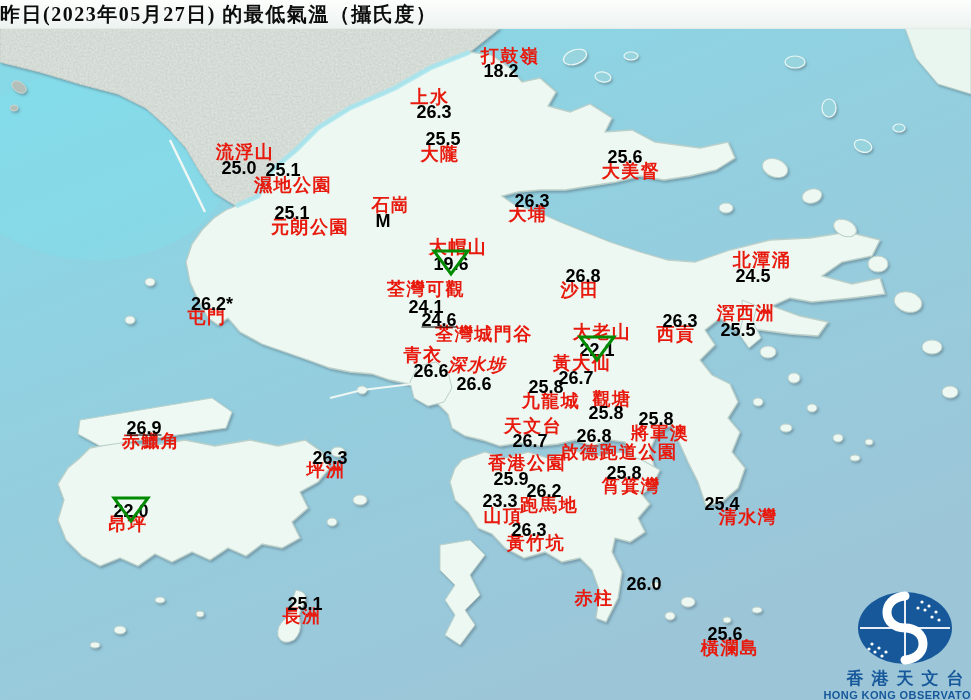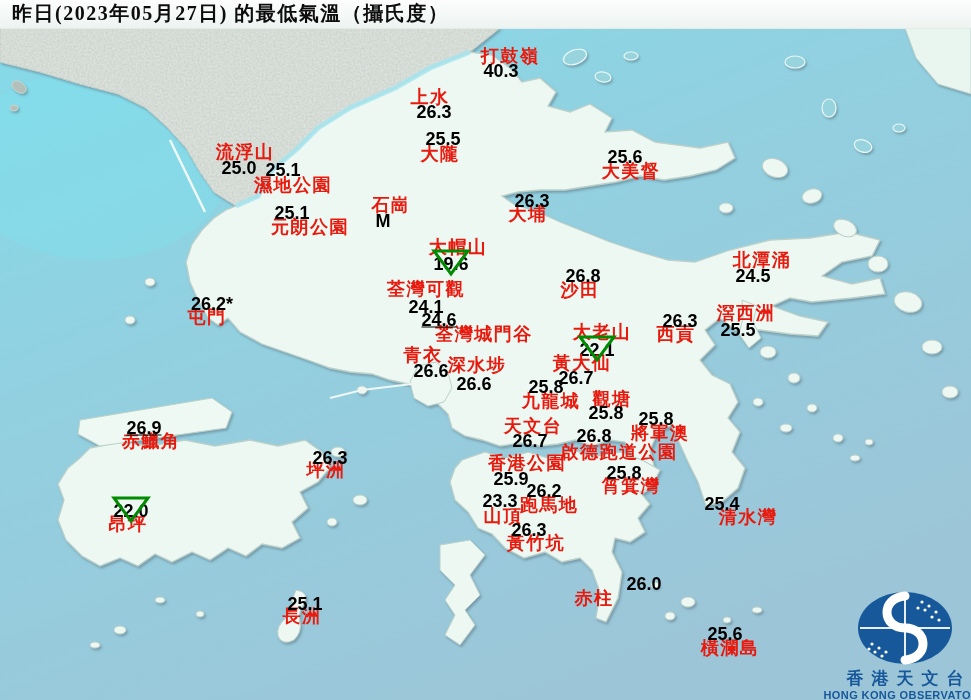--- a/index.html
+++ b/index.html
@@ -6,21 +6,21 @@
   .stage{
     position:relative;width:971px;height:700px;overflow:hidden;
     font-family:"Liberation Sans",sans-serif;
     background:#9ccde0;
   }
   .map-svg{position:absolute;left:0;top:0;z-index:0;}
   .titlebar{
     position:absolute;left:0;top:0;width:971px;height:29px;z-index:5;
     background:linear-gradient(#fdfefd,#edf3f0);
     border-bottom:1px solid rgba(180,200,195,.35);
-    display:flex;box-sizing:border-box;padding-left:12px;
+    display:flex;align-items:center;box-sizing:border-box;padding-left:0;
   }
   .title{
     font-family:"Liberation Serif",serif;font-size:20px;font-weight:700;
     color:#0d0d0d;letter-spacing:1.5px;white-space:nowrap;
   }
   .stations{position:absolute;left:0;top:0;width:971px;height:700px;z-index:2;}
   .stations span{position:absolute;transform:translate(-50%,-50%);white-space:nowrap;}
   .stations .name{
     font-family:"Liberation Serif",serif;font-weight:700;font-size:18px;
     letter-spacing:1.5px;color:var(--red,#e8190d);
@@ -154,21 +154,21 @@
     <line x1="170" y1="140" x2="205" y2="212" stroke="#eef7f3" stroke-width="2.5"></line>
     <polyline points="330,398 362,390 412,384" fill="none" stroke="#eef7f3" stroke-width="2"></polyline>
   </svg>
 
   <div class="titlebar">
     <span class="title">昨日(2023年05月27日) 的最低氣溫（攝氏度）</span>
   </div>
 
   <div class="stations">
       <span class="name" style="left: 510px; top: 56px;">打鼓嶺</span>
-      <span class="val" style="left: 501px; top: 71px;">40.3</span>
+      <span class="val" style="left: 501px; top: 71px;">18.2</span>
       <span class="name" style="left: 430px; top: 97px;">上水</span>
       <span class="val" style="left: 434px; top: 112px;">26.3</span>
       <span class="name" style="left: 440px; top: 154px;">大隴</span>
       <span class="val" style="left: 443px; top: 139px;">25.5</span>
       <span class="name" style="left: 245px; top: 152px;">流浮山</span>
       <span class="val" style="left: 239px; top: 168px;">25.0</span>
       <span class="name" style="left: 293px; top: 185px;">濕地公園</span>
       <span class="val" style="left: 283px; top: 170px;">25.1</span>
       <span class="name" style="left: 310px; top: 227px;">元朗公園</span>
       <span class="val" style="left: 292px; top: 213px;">25.1</span>
@@ -191,21 +191,21 @@
       <span class="name" style="left: 602px; top: 332px;">大老山</span>
       <span class="val" style="left: 597px; top: 350px;">22.1</span>
       <span class="name" style="left: 676px; top: 334px;">西貢</span>
       <span class="val" style="left: 680px; top: 321px;">26.3</span>
       <span class="name" style="left: 746px; top: 313px;">滘西洲</span>
       <span class="val" style="left: 738px; top: 330px;">25.5</span>
       <span class="name" style="left: 762px; top: 260px;">北潭涌</span>
       <span class="val" style="left: 753px; top: 276px;">24.5</span>
       <span class="name" style="left: 423px; top: 355px;">青衣</span>
       <span class="val" style="left: 431px; top: 371px;">26.6</span>
-      <span class="name" style="left: 477px; top: 365px;">深水埗</span>
+      <span class="name" style="left: 477px; top: 365px; font-style: italic;">深水埗</span>
       <span class="val" style="left: 474px; top: 384px;">26.6</span>
       <span class="name" style="left: 582px; top: 363px;">黃大仙</span>
       <span class="val" style="left: 576px; top: 378px;">26.7</span>
       <span class="name" style="left: 551px; top: 401px;">九龍城</span>
       <span class="val" style="left: 546px; top: 387px;">25.8</span>
       <span class="name" style="left: 612px; top: 399px;">觀塘</span>
       <span class="val" style="left: 606px; top: 413px;">25.8</span>
       <span class="name" style="left: 533px; top: 426px;">天文台</span>
       <span class="val" style="left: 530px; top: 441px;">26.7</span>
       <span class="name" style="left: 660px; top: 433px;">將軍澳</span>

